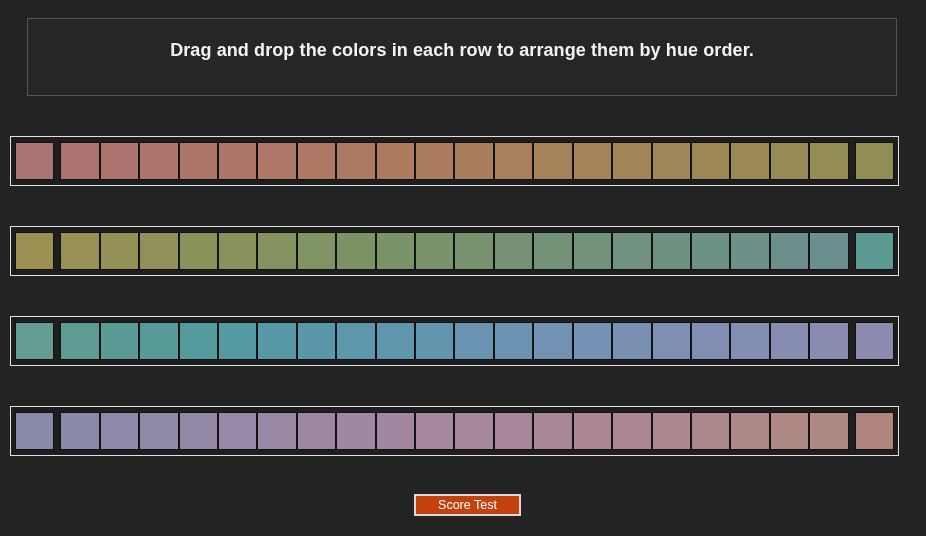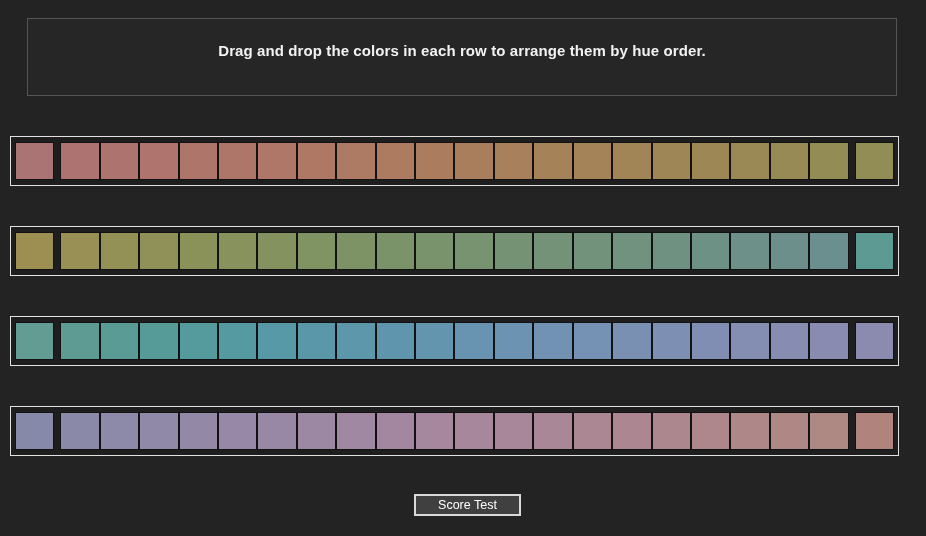--- a/index.html
+++ b/index.html
@@ -26,21 +26,21 @@
     height: 78px;
     box-sizing: border-box;
     border: 1px solid #555555;
     background: #262626;
     display: flex;
     flex-direction: column;
     align-items: center;
     justify-content: center;
   }
   #instruction-primary {
-    font-size: 15px;
+    font-size: 18px;
     font-weight: bold;
     color: #f2f2f2;
     letter-spacing: 0.1px;
     margin-bottom: 14px;
     text-align: right;
   }
   #instruction-secondary {
     font-size: 12px;
     font-weight: normal;
     color: #dcdcdc;
@@ -193,13 +193,13 @@
     <div class="chip draggable" draggable="true" style="background: rgb(171, 135, 148); border-color: rgb(18, 18, 18);"></div>
     <div class="chip draggable" draggable="true" style="background: rgb(172, 135, 145); border-color: rgb(18, 18, 18);"></div>
     <div class="chip draggable" draggable="true" style="background: rgb(173, 135, 142); border-color: rgb(18, 18, 18);"></div>
     <div class="chip draggable" draggable="true" style="background: rgb(173, 135, 139); border-color: rgb(18, 18, 18);"></div>
     <div class="chip draggable" draggable="true" style="background: rgb(174, 135, 136); border-color: rgb(18, 18, 18);"></div>
     <div class="chip draggable" draggable="true" style="background: rgb(174, 136, 133); border-color: rgb(18, 18, 18);"></div>
     <div class="chip draggable" draggable="true" style="background: rgb(174, 136, 130); border-color: rgb(18, 18, 18);"></div>
     <div class="chip fixed last" style="background: rgb(176, 131, 125); border-color: rgb(18, 18, 18);"></div>
   </div>
 
-<button id="score-test-button" style="background: #404040; border-color: rgb(217, 217, 217);">Score Test</button>
+<button id="score-test-button" style="background: #c2410c; border-color: rgb(217, 217, 217);">Score Test</button>
 
 </body></html>

